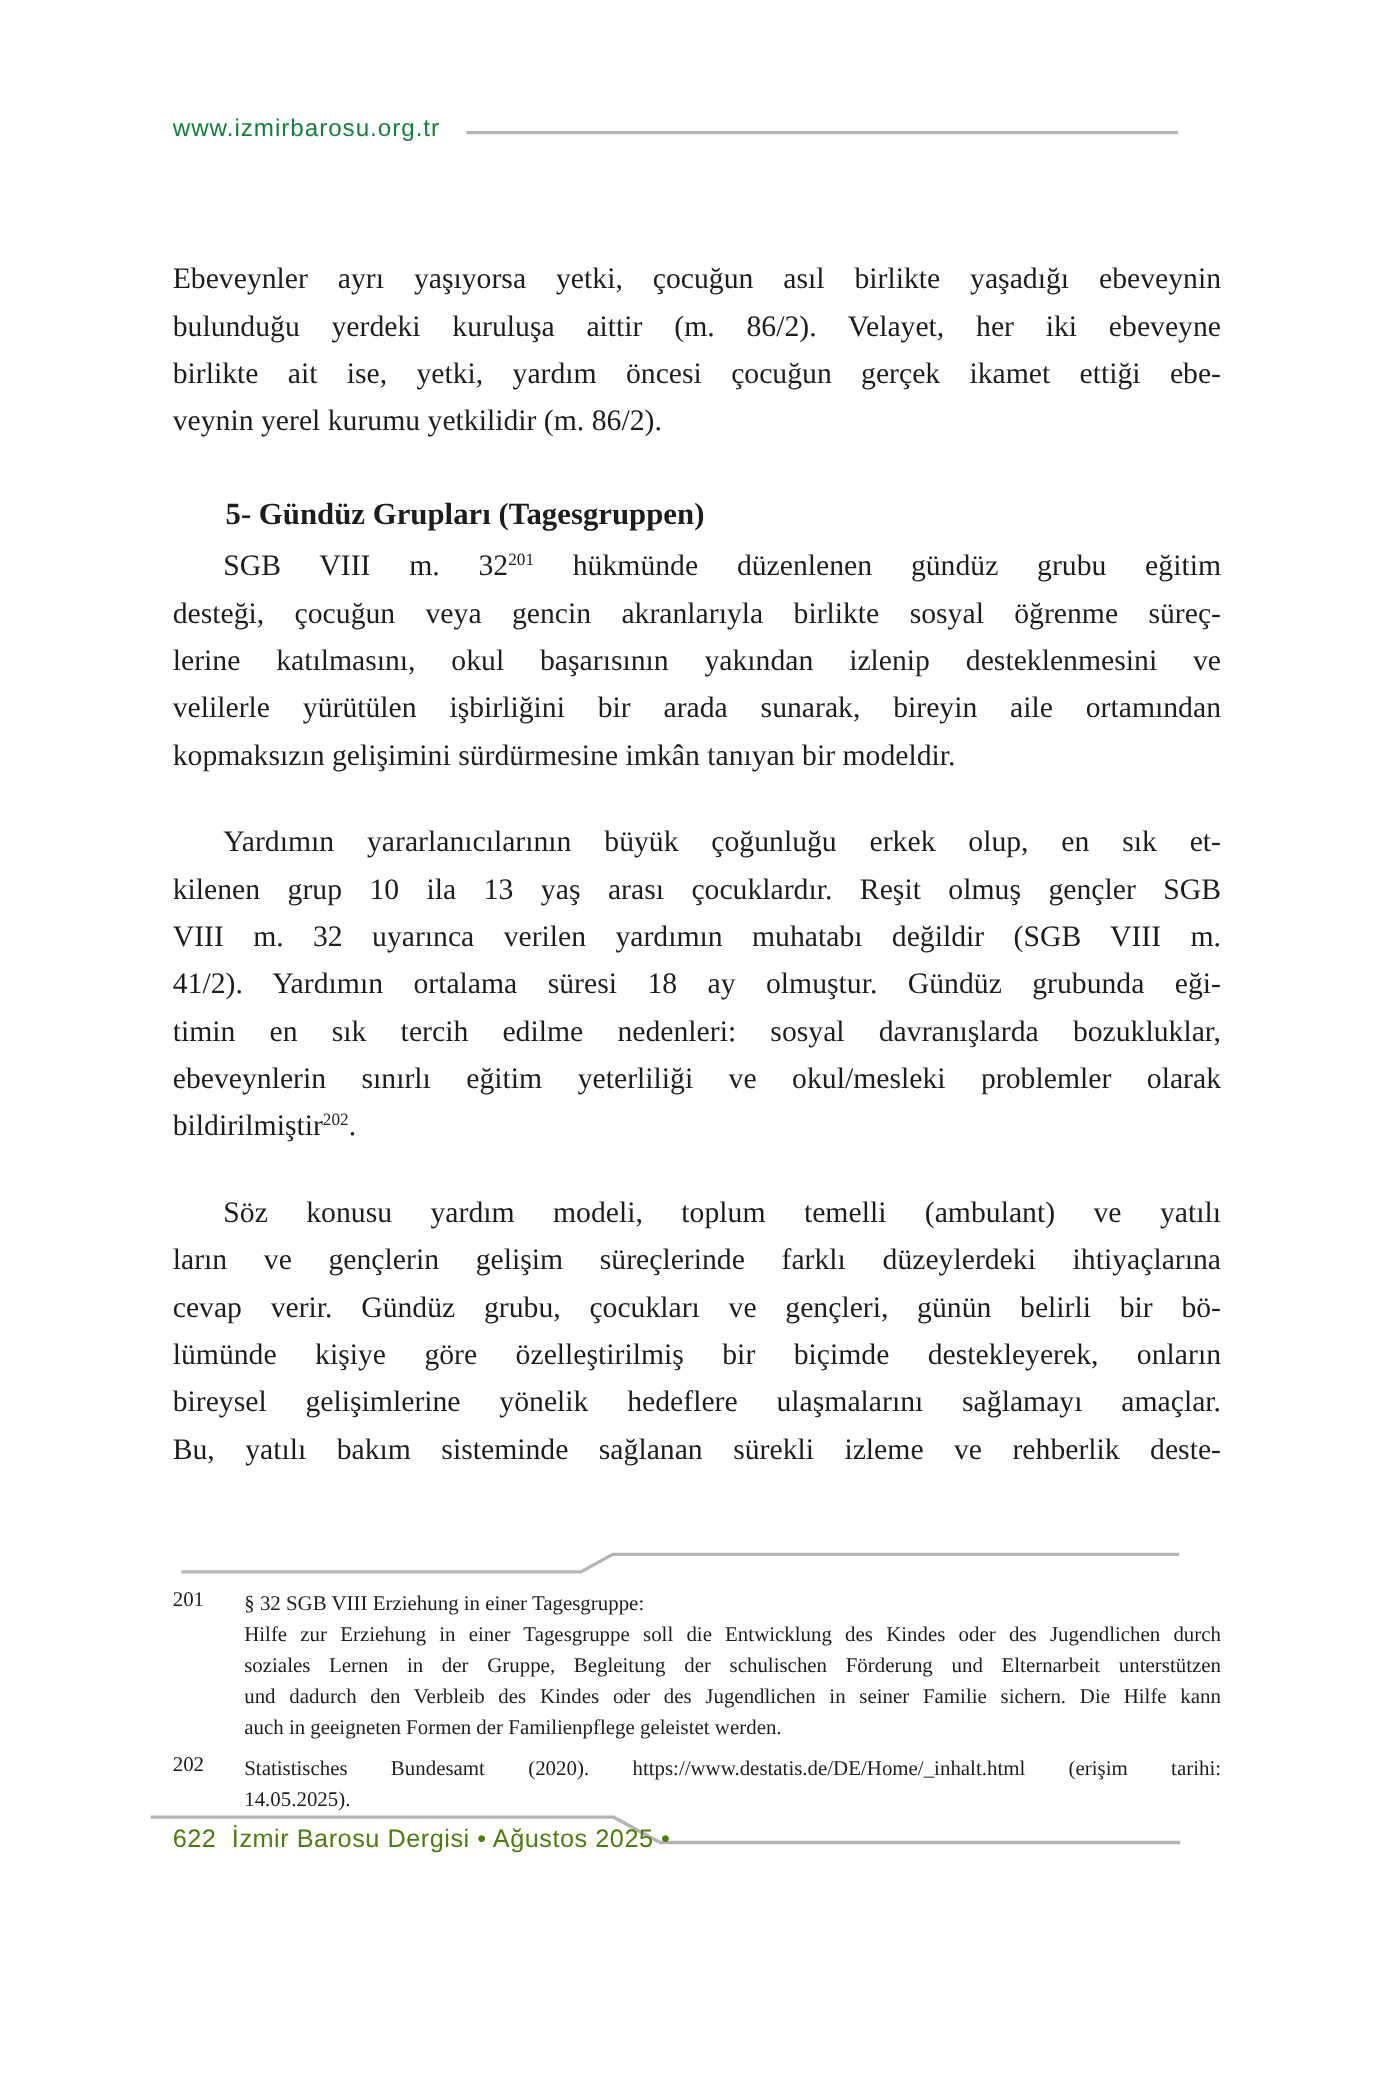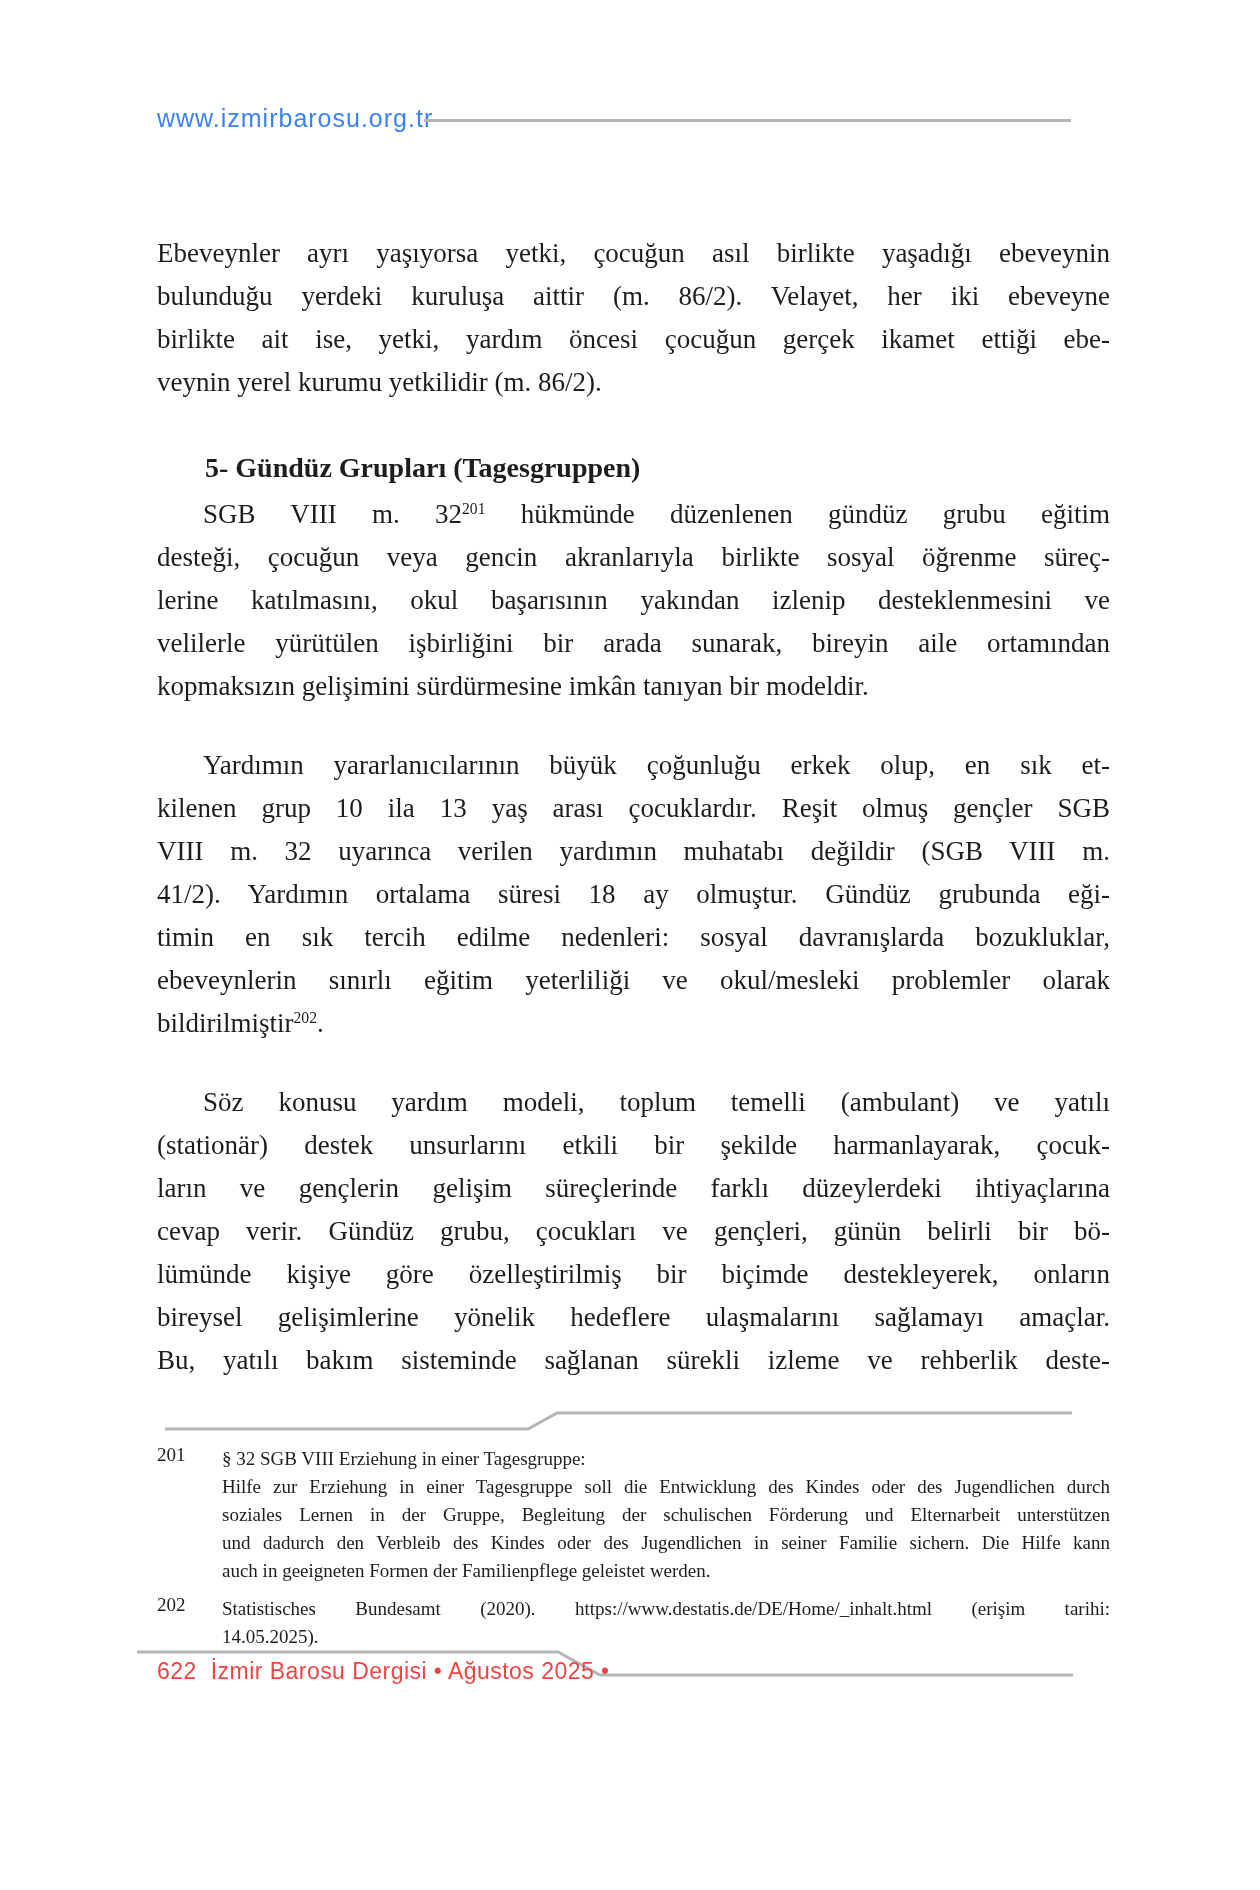--- a/index.html
+++ b/index.html
@@ -9,21 +9,21 @@
     background:#ffffff;
     margin:0 auto;
     overflow:hidden;
     font-family:"Liberation Serif", serif;
     color:#1d1d1b;
   }
   
   .header{
     position:absolute;left:157px;top:104px;width:953px;height:26px;
     font-family:"Liberation Sans", sans-serif;
-    font-size:25px;letter-spacing:.04em;color:#3b82f6;
+    font-size:22px;letter-spacing:.04em;color:#15803d;
   }
   .header-rule{
     position:absolute;left:424px;top:119px;width:647px;height:3px;
     background:#b5b5b7;
   }
   
   .article{
     position:absolute;left:157px;top:232px;width:953px;
     font-size:27px;line-height:43px;
   }
@@ -53,21 +53,21 @@
     font-size:19px;
     position:relative;top:-4px;
   }
   .fn-text{flex:1 1 auto;min-width:0;}
   .fn-line{text-align:left;}
   .fn-line.just{text-align:justify;text-align-last:justify;}
   
   .footer{
     position:absolute;left:157px;top:1658px;width:953px;
     font-family:"Liberation Sans", sans-serif;
-    font-size:23px;color:#ef4444;letter-spacing:.02em;
+    font-size:23px;color:#4d7c0f;letter-spacing:.02em;
     white-space:nowrap;
   }
   .footer .page-num{margin-right:14px;}
 </style>
 </head>
 <body>
 
 <div class="page">
 
   <div class="header">
@@ -94,21 +94,20 @@
         <div class="line just indent">Yardımın yararlanıcılarının büyük çoğunluğu erkek olup, en sık et-</div>
         <div class="line just">kilenen grup 10 ila 13 yaş arası çocuklardır. Reşit olmuş gençler SGB</div>
         <div class="line just">VIII m. 32 uyarınca verilen yardımın muhatabı değildir (SGB VIII m.</div>
         <div class="line just">41/2). Yardımın ortalama süresi 18 ay olmuştur. Gündüz grubunda eği-</div>
         <div class="line just">timin en sık tercih edilme nedenleri: sosyal davranışlarda bozukluklar,</div>
         <div class="line just">ebeveynlerin sınırlı eğitim yeterliliği ve okul/mesleki problemler olarak</div>
         <div class="line">bildirilmiştir<sup>202</sup>.</div>
       </div>
       <div class="para">
         <div class="line just indent">Söz konusu yardım modeli, toplum temelli (ambulant) ve yatılı</div>
-        <div class="line just">(stationär) destek unsurlarını etkili bir şekilde harmanlayarak, çocuk-</div>
         <div class="line just">ların ve gençlerin gelişim süreçlerinde farklı düzeylerdeki ihtiyaçlarına</div>
         <div class="line just">cevap verir. Gündüz grubu, çocukları ve gençleri, günün belirli bir bö-</div>
         <div class="line just">lümünde kişiye göre özelleştirilmiş bir biçimde destekleyerek, onların</div>
         <div class="line just">bireysel gelişimlerine yönelik hedeflere ulaşmalarını sağlamayı amaçlar.</div>
         <div class="line just">Bu, yatılı bakım sisteminde sağlanan sürekli izleme ve rehberlik deste-</div>
       </div>
     </div>
 
   <svg class="rules-svg" viewBox="0 0 1260 1890" xmlns="http://www.w3.org/2000/svg">
     <polyline points="165,1429 528,1429 557,1413 1072,1413" fill="none" stroke="#b5b5b7" stroke-width="3"></polyline>

